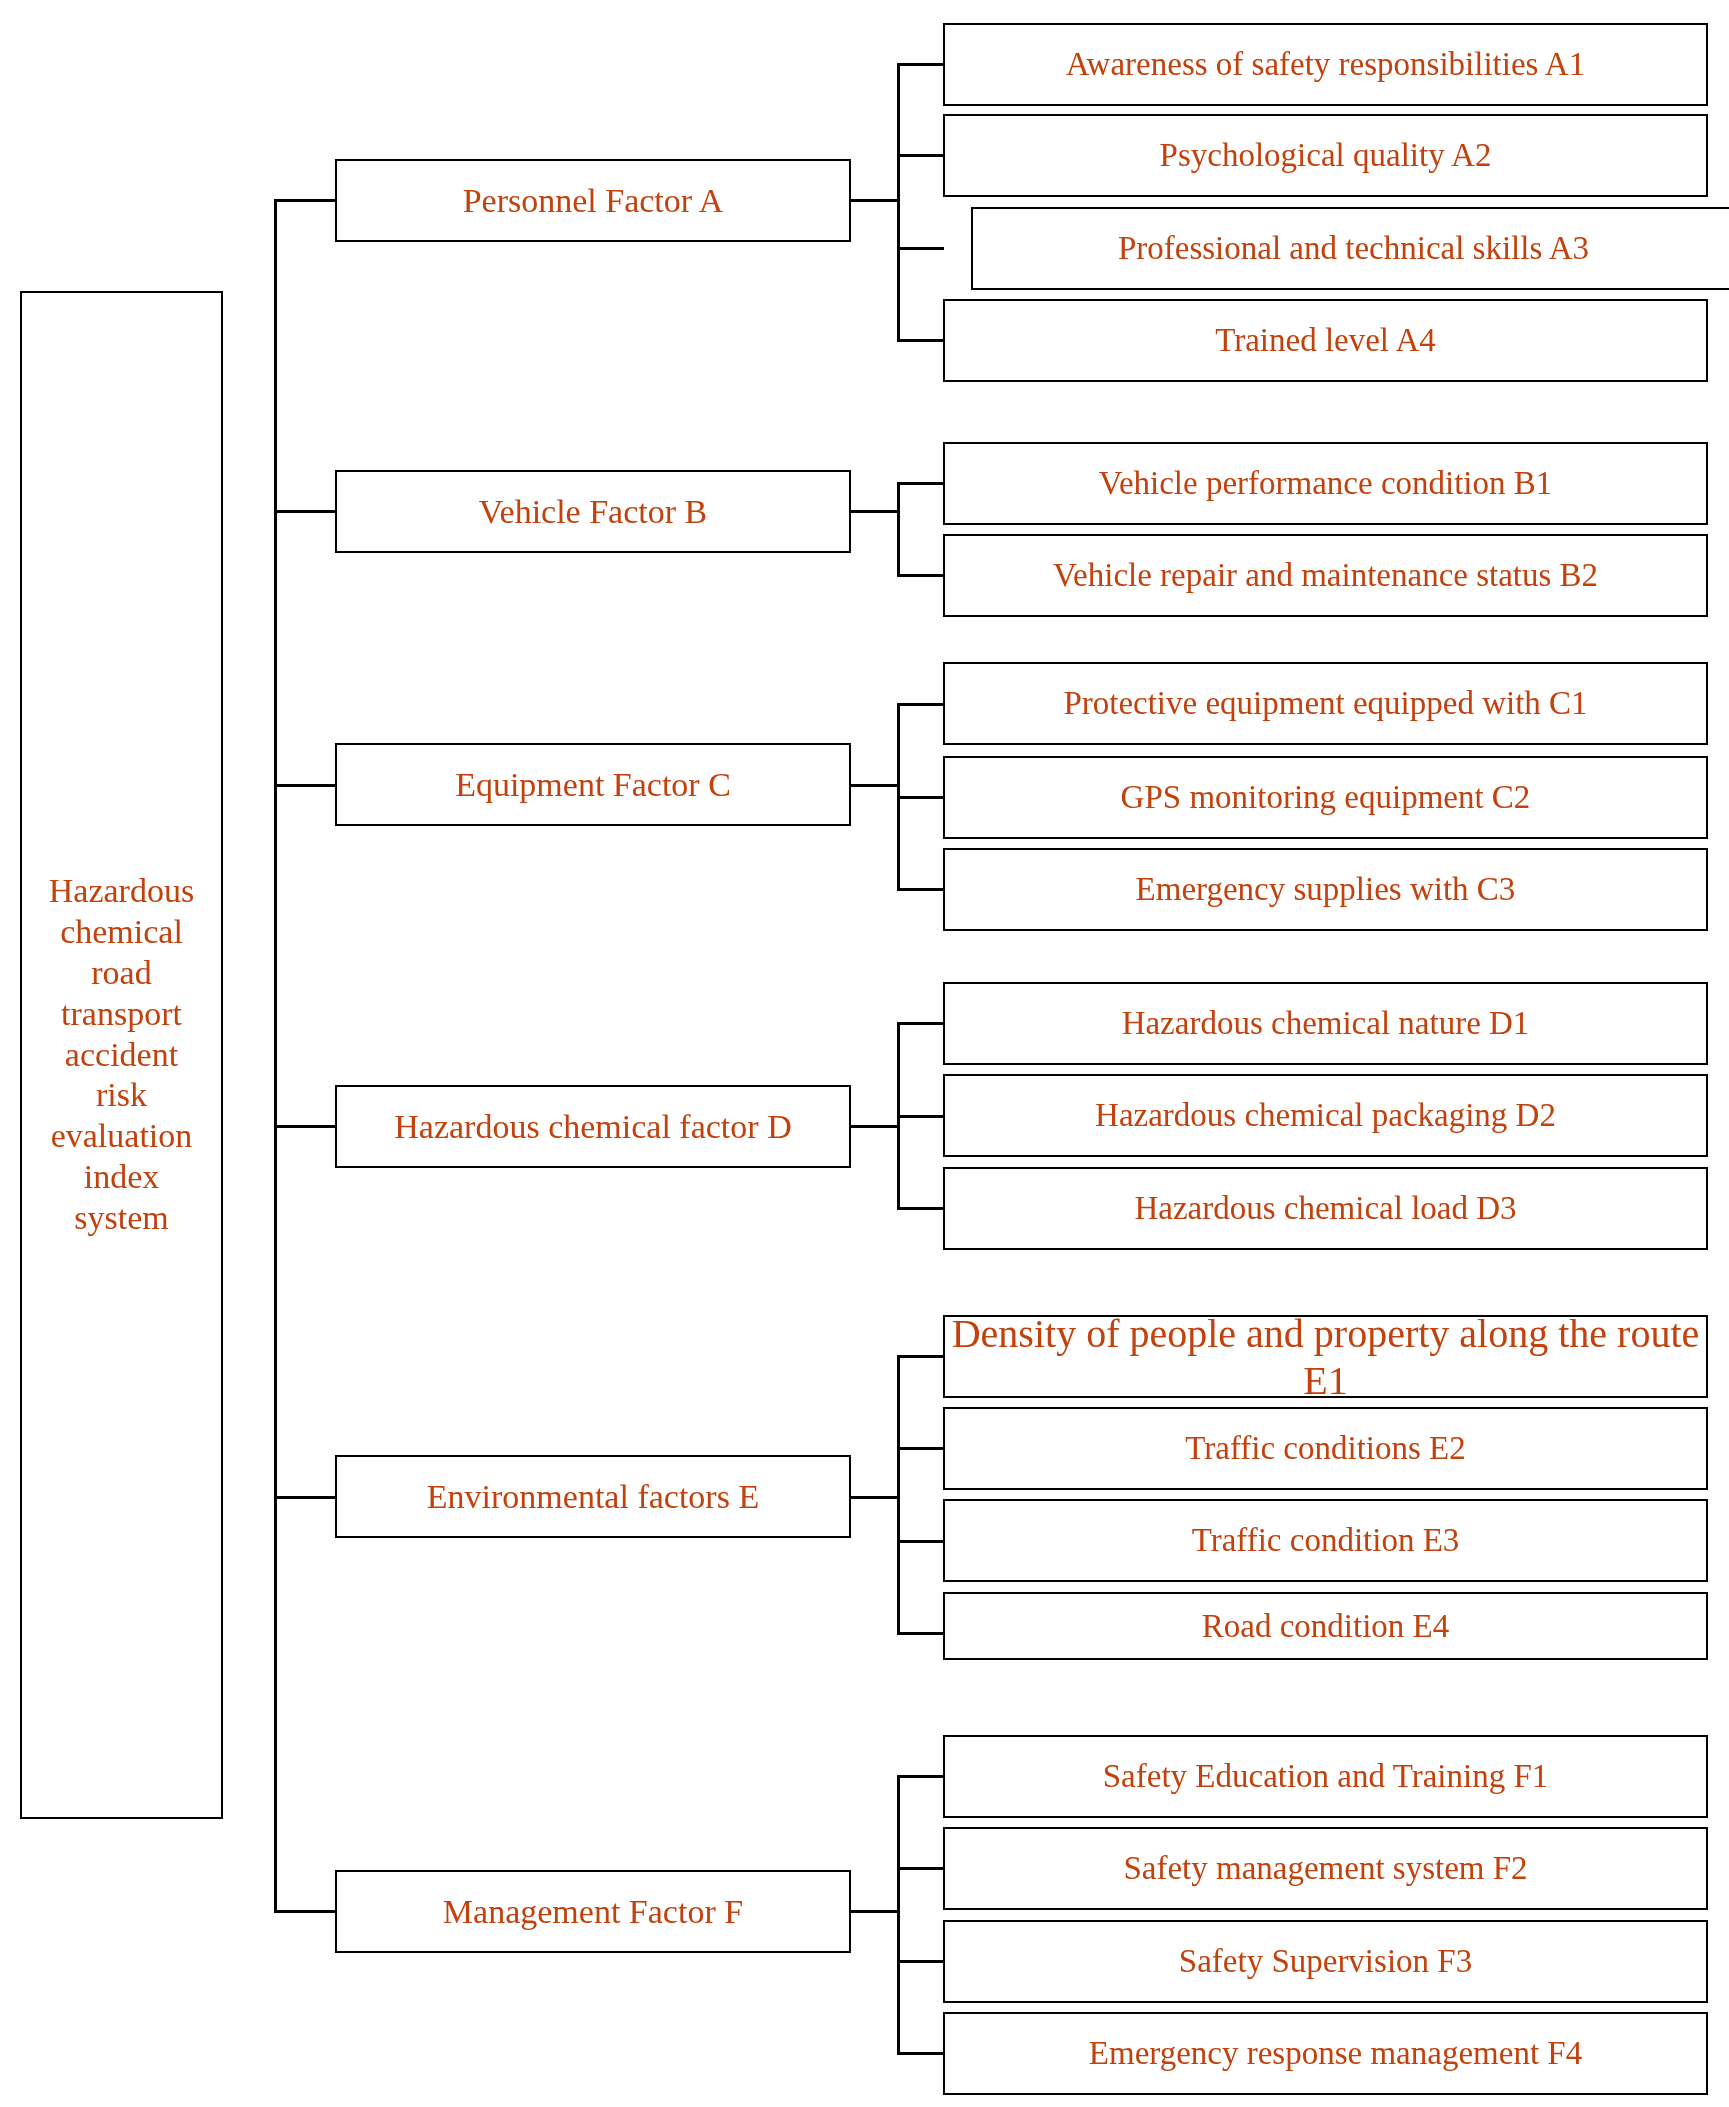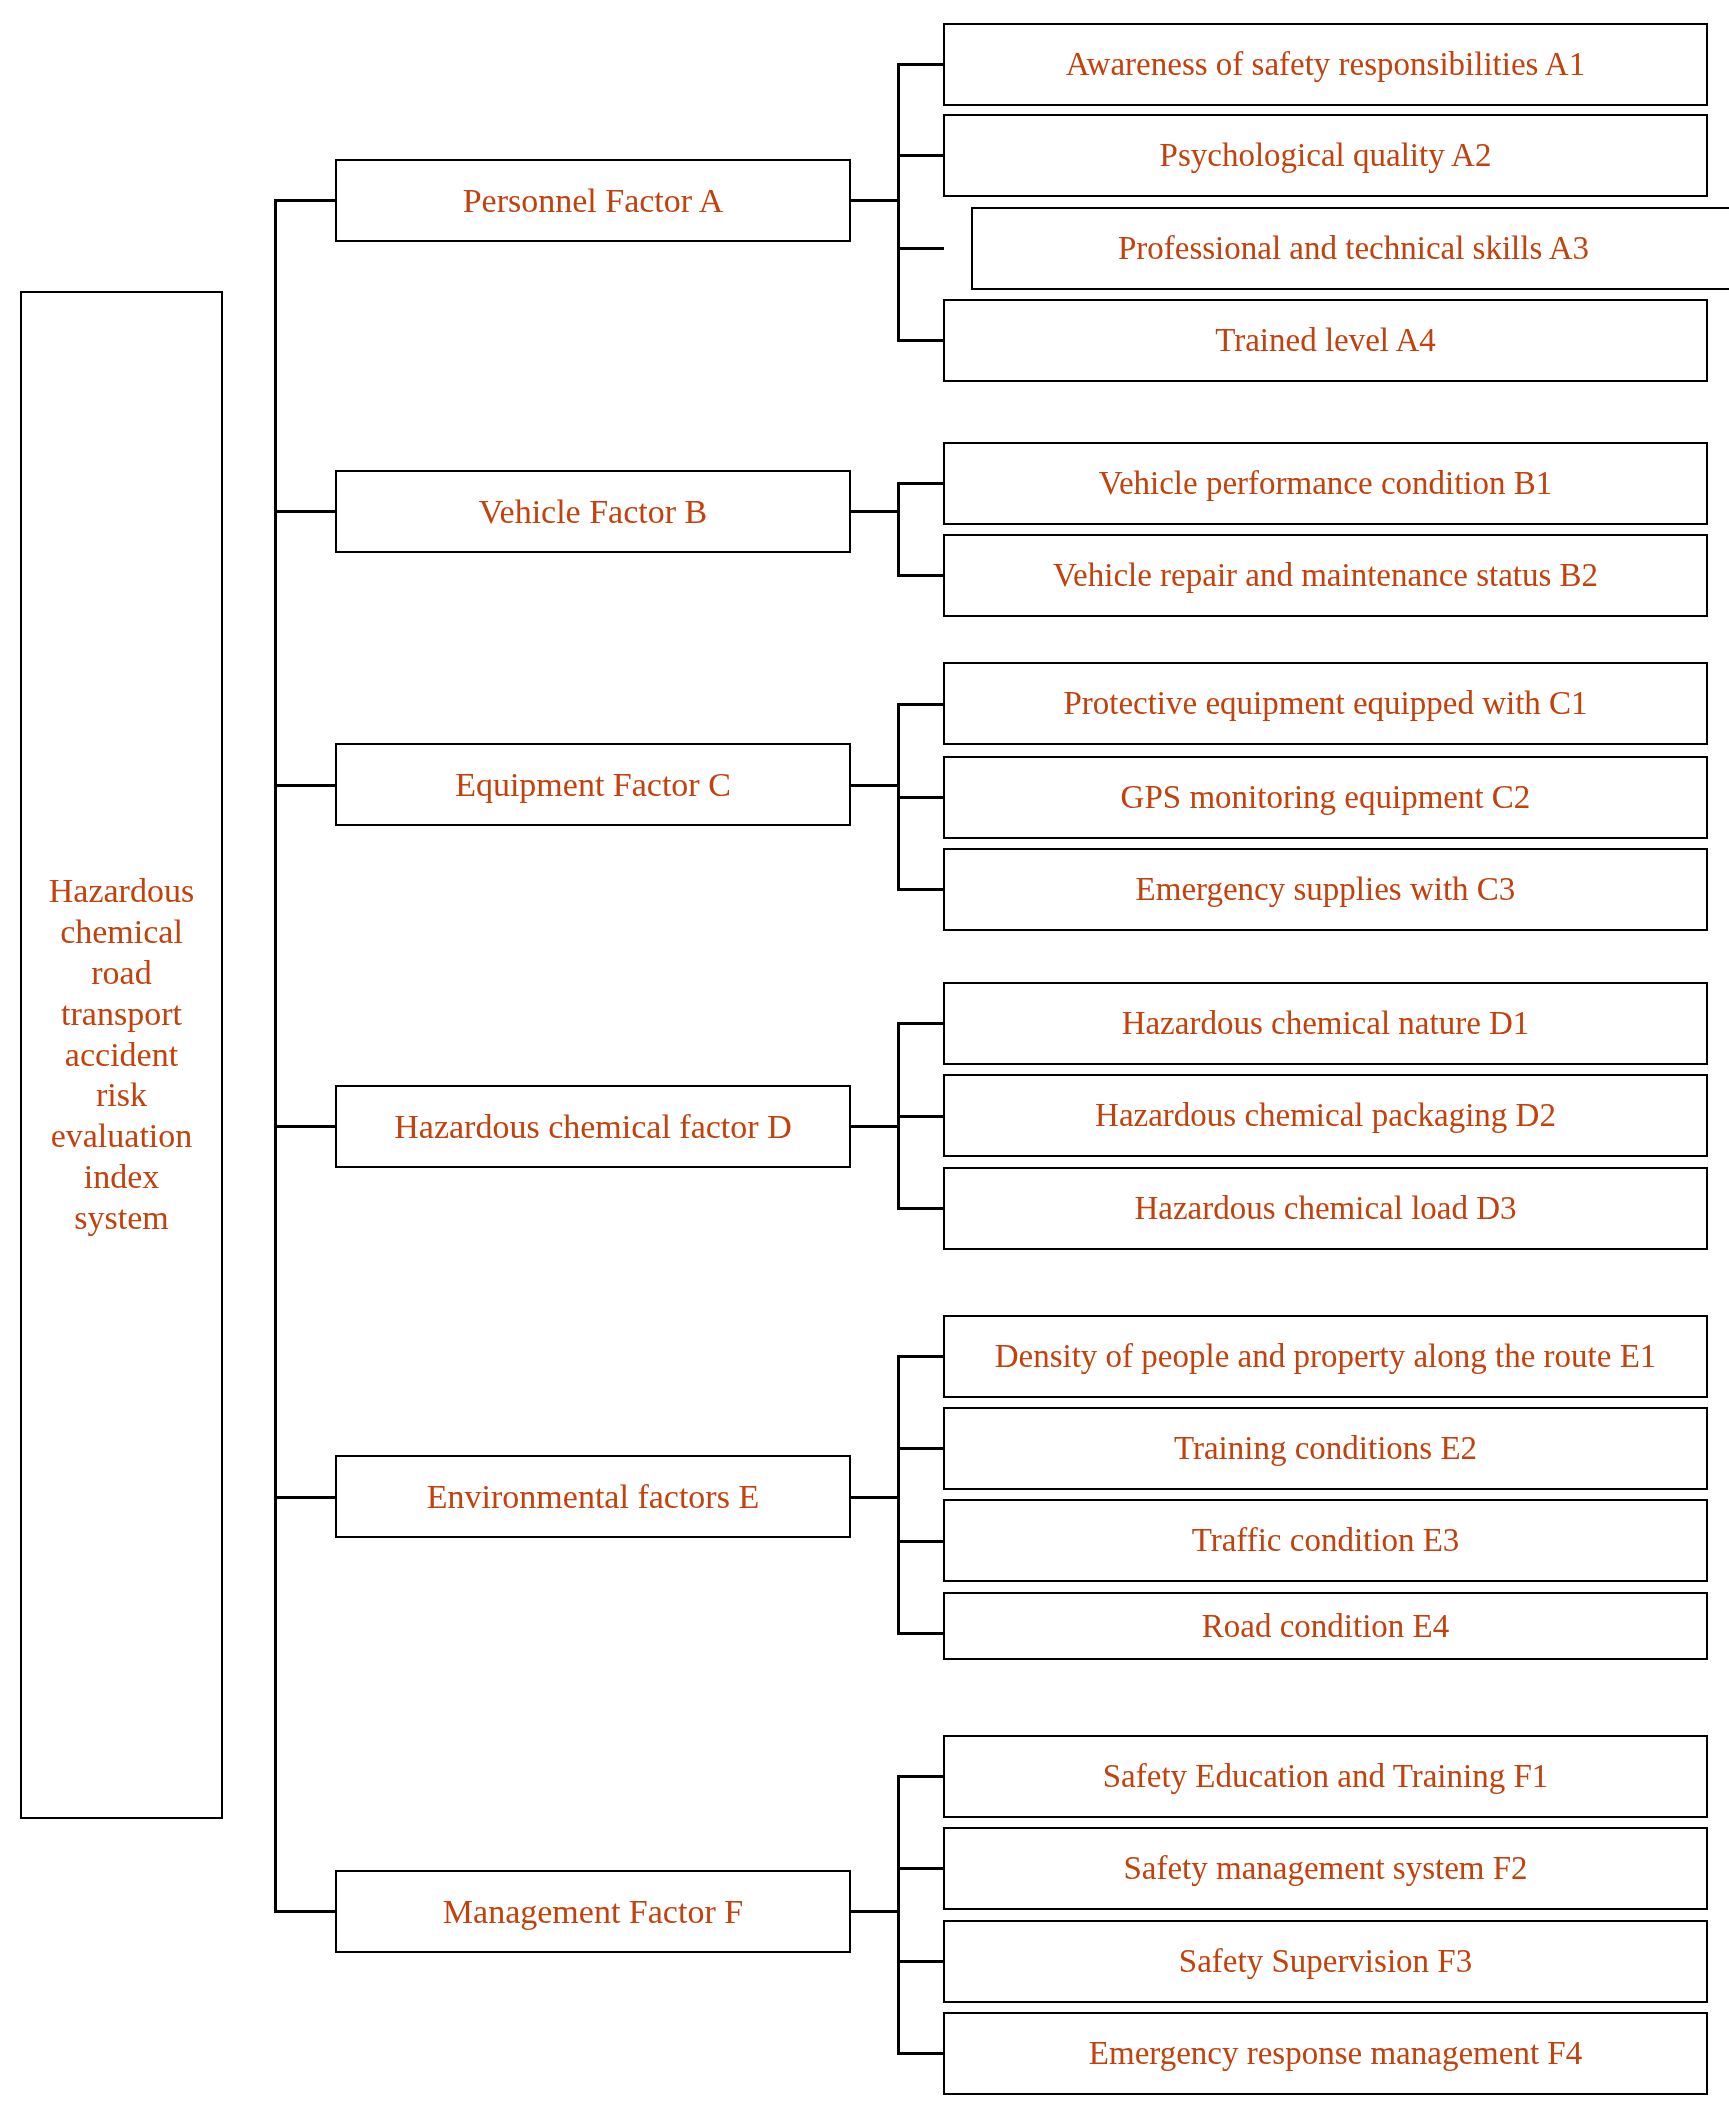--- a/index.html
+++ b/index.html
@@ -7,21 +7,21 @@
   body{font-family:"Liberation Serif","DejaVu Serif",serif;color:#000;}
   #canvas{position:relative;width:1730px;height:2108px;background:#fff;overflow:hidden;}
 
   .box{position:absolute;box-sizing:border-box;border:2.8px solid #000;background:#fff;
        display:flex;align-items:center;justify-content:center;text-align:center;
        font-family:"Liberation Serif","DejaVu Serif",serif;color:#c2410c;}
 
   .root-box{font-size:34px;line-height:1.20;padding:5.5px 3.3px;}
   .mid-box{font-size:34px;}
   .leaf-box{font-size:33px;}
-  .leaf-box.tight{font-size:33px;}
+  .leaf-box.tight{font-size:40px;}
 
   .vline{position:absolute;background:#000;width:2.8px;}
   .hline{position:absolute;background:#000;height:2.8px;}
 </style>
 </head>
 <body>
 
 <div id="canvas">
     <div class="box root-box" style="left: 20px; top: 291px; width: 203px; height: 1528px;">
       <div style="white-space: pre-line;">Hazardous
@@ -112,21 +112,21 @@
       <div>Environmental factors E</div>
     </div>
     <div class="hline" style="left: 851px; top: 1496px; width: 48px;"></div>
     <div class="vline" style="left: 897px; top: 1356px; height: 277px;"></div>
     <div class="hline" style="left: 897px; top: 1355px; width: 47px;"></div>
     <div class="box leaf-box tight" style="left: 943px; top: 1315px; width: 765px; height: 83px;">
       <div>Density of people and property along the route E1</div>
     </div>
     <div class="hline" style="left: 897px; top: 1447px; width: 47px;"></div>
     <div class="box leaf-box" style="left: 943px; top: 1407px; width: 765px; height: 83px;">
-      <div>Training conditions E2</div>
+      <div>Traffic conditions E2</div>
     </div>
     <div class="hline" style="left: 897px; top: 1540px; width: 47px;"></div>
     <div class="box leaf-box" style="left: 943px; top: 1499px; width: 765px; height: 83px;">
       <div>Traffic condition E3</div>
     </div>
     <div class="hline" style="left: 897px; top: 1632px; width: 47px;"></div>
     <div class="box leaf-box" style="left: 943px; top: 1592px; width: 765px; height: 68px;">
       <div>Road condition E4</div>
     </div>
     <div class="hline" style="left: 274px; top: 1910px; width: 61px;"></div>

